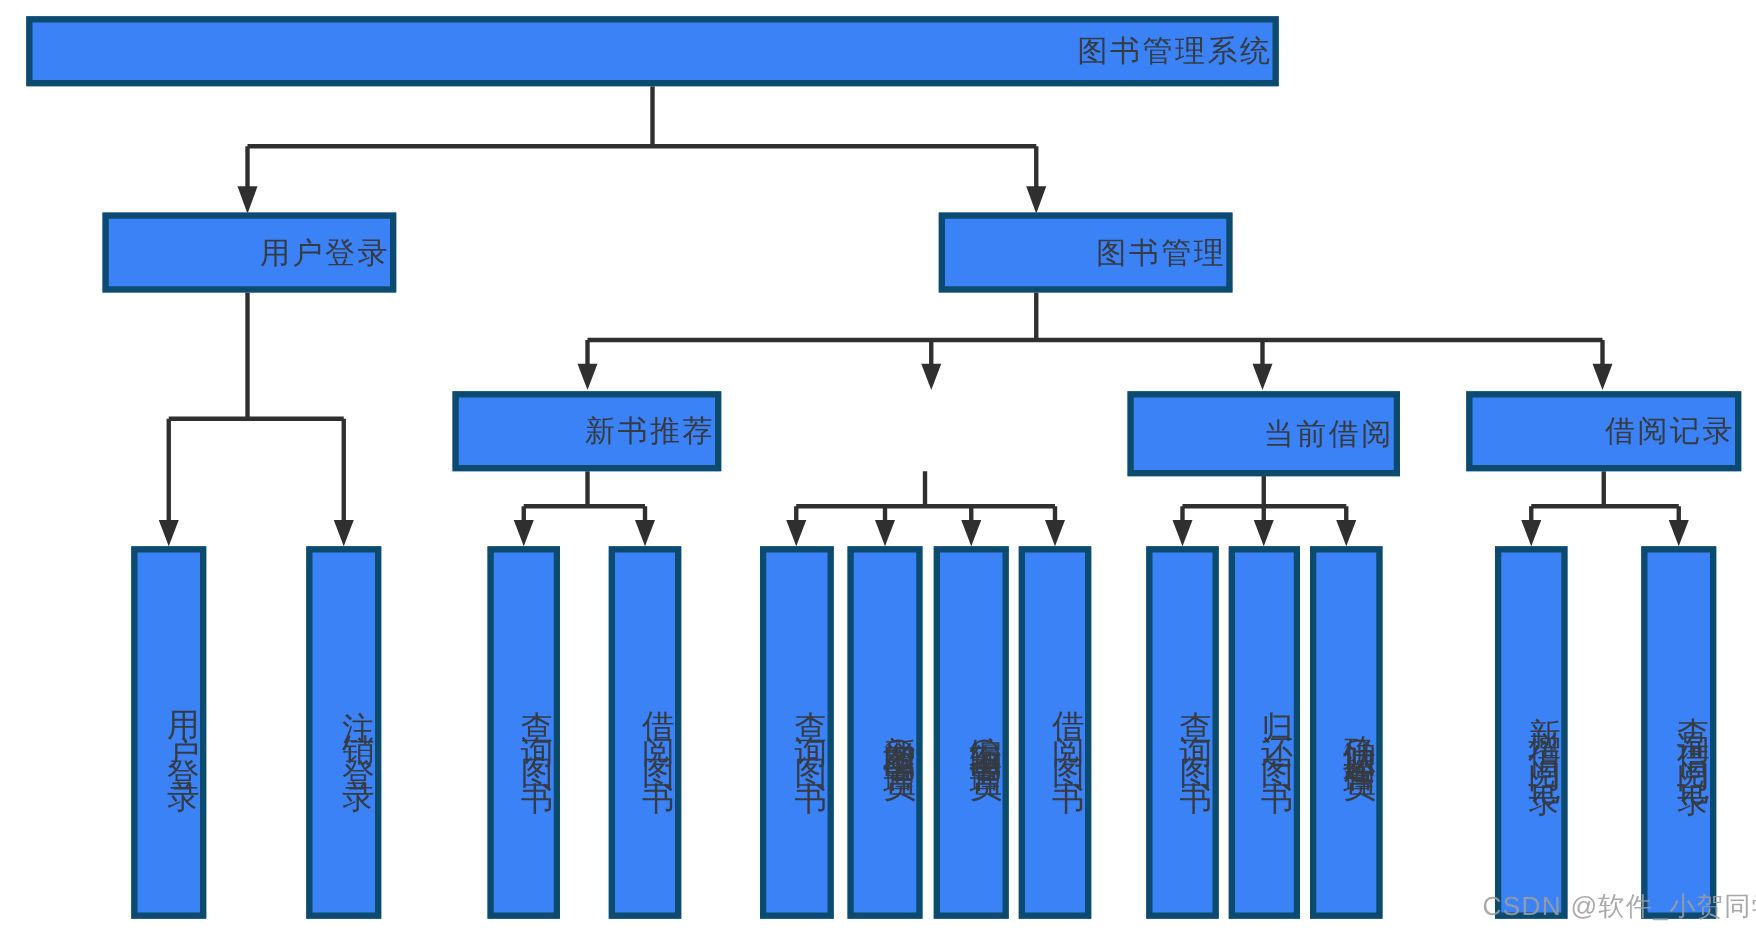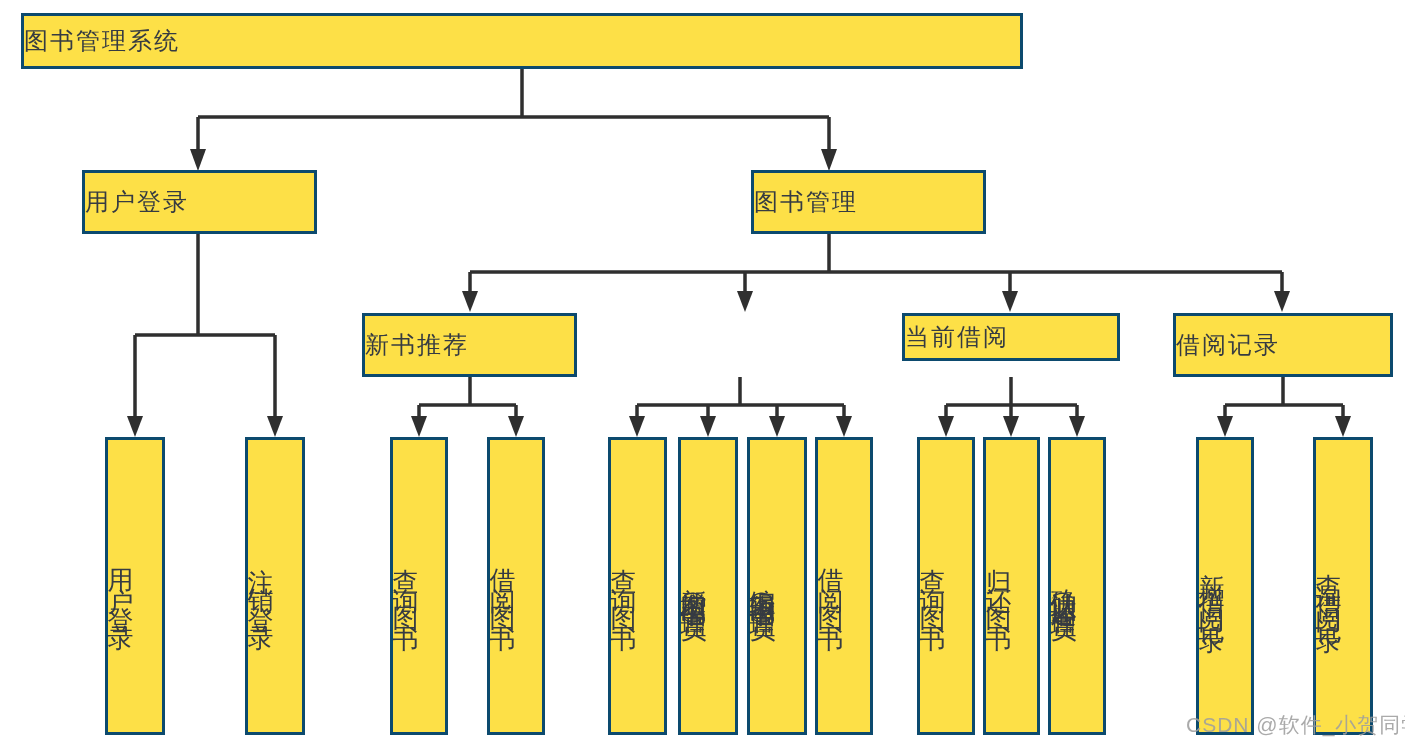--- a/index.html
+++ b/index.html
@@ -12,25 +12,25 @@
     overflow: hidden;
   }
   #connectors {
     position: absolute;
     left: 0; top: 0;
     pointer-events: none;
   }
   .node {
     position: absolute;
     box-sizing: border-box;
-    background: #fde047;
-    border: 3px solid #0c4a6e;
+    background: #3b82f6;
+    border: 5px solid #0c4a6e;
     display: flex;
     align-items: center;
-    justify-content: flex-start;
+    justify-content: flex-end;
     color: #363b42;
   }
   .hnode { font-size: 24px; letter-spacing: 2px; white-space: nowrap; }
   .root-node { font-size: 24px; }
   .leaf .vlabel {
     writing-mode: vertical-rl;
     text-orientation: mixed;
     font-size: 26px;
     line-height: 1;
     color: #363b42;
@@ -105,21 +105,21 @@
   <div class="node hnode" style="left:82px; top:170px; width:235px; height:64px;">
     <span>用户登录</span>
   </div>
   <div class="node hnode" style="left:712px; top:170px; width:235px; height:64px;margin-left:39px;">
     <span>图书管理</span>
   </div>
 
   <div class="node hnode" style="left:362px; top:313px; width:215px; height:64px;">
     <span>新书推荐</span>
   </div>
-  <div class="node hnode" style="left:902px; top:313px; width:218px; height:48px;">
+  <div class="node hnode" style="left:902px; top:313px; width:218px; height:68px;">
     <span>当前借阅</span>
   </div>
   <div class="node hnode" style="left:1173px; top:313px; width:220px; height:64px;">
     <span>借阅记录</span>
   </div>
 
   <div class="node leaf" style="left:105px; top:437px; width:60px; height:298px;">
     <span class="vlabel" style="letter-spacing: 19px;">用户登录</span>
   </div>
   <div class="node leaf" style="left:245px; top:437px; width:60px; height:298px;">

